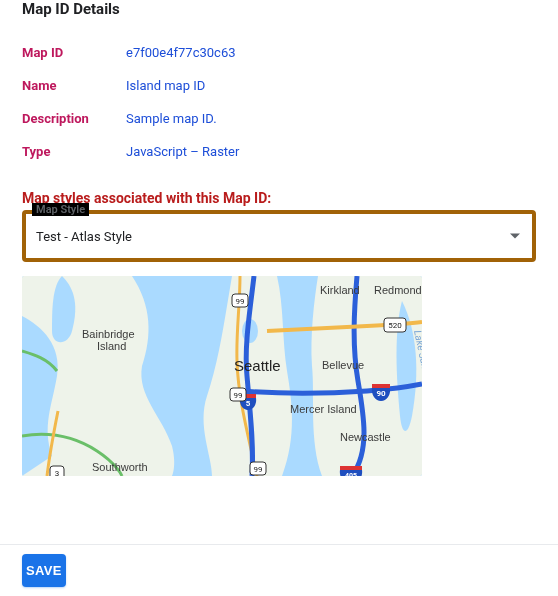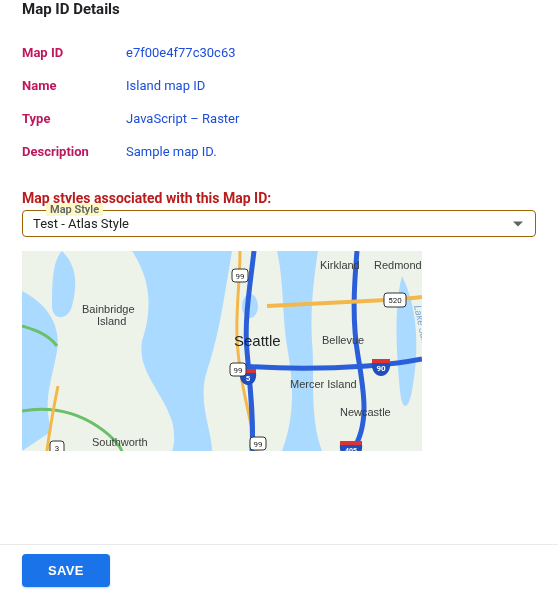--- a/index.html
+++ b/index.html
@@ -44,32 +44,32 @@
     margin: 0 0 4px 0;
     color: #b91c1c;
   }
   .select-wrap {
     position: relative;
     margin-bottom: 14px;
   }
   .floating-label {
     position: absolute;
     top: -7px;
-    left: 24px;
-    background: #fef9c3;
+    left: 10px;
+    background: #000000;
     padding: 0 4px;
     font-size: 11px;
     color: #5f6368;
     font-weight: 600;
     z-index: 2;
   }
   .select-box {
     width: 100%;
-    height: 27px;
-    border: 1px solid #a16207;
+    height: 52px;
+    border: 4px solid #a16207;
     border-radius: 4px;
     padding: 0 36px 0 10px;
     display: flex;
     align-items: center;
     font-size: 13px;
     color: #202124;
     cursor: pointer;
     background: #fff;
     position: relative;
   }
@@ -118,21 +118,21 @@
     background: #fff;
     display: flex;
     align-items: center;
     padding: 0 22px;
   }
   .save-btn {
     background: #1a73e8;
     color: #fff;
     border: none;
     border-radius: 4px;
-    padding: 9px 26px;
+    padding: 9px 4px;
     font-size: 13px;
     font-weight: 600;
     letter-spacing: 0.3px;
     cursor: pointer;
     box-shadow: 0 1px 2px rgba(26,115,232,0.3);
   }
 </style>
 </head>
 <body>
 
@@ -143,26 +143,26 @@
     <tbody>
         <tr>
       <td class="label">Map ID</td>
       <td>e7f00e4f77c30c63</td>
     </tr>
     <tr>
       <td class="label">Name</td>
       <td>Island map ID</td>
     </tr>
     <tr>
+      <td class="label">Description</td>
+      <td>Sample map ID.</td>
+    </tr>
+    <tr>
       <td class="label">Type</td>
       <td>JavaScript – Raster</td>
-    </tr>
-    <tr>
-      <td class="label">Description</td>
-      <td>Sample map ID.</td>
     </tr>
   </tbody>
     </table>
 
   <div class="assoc-title">Map styles associated with this Map ID:</div>
 
   <div class="select-wrap">
     <span class="floating-label">Map Style</span>
     <div class="select-box">
       <span>Test - Atlas Style</span>

